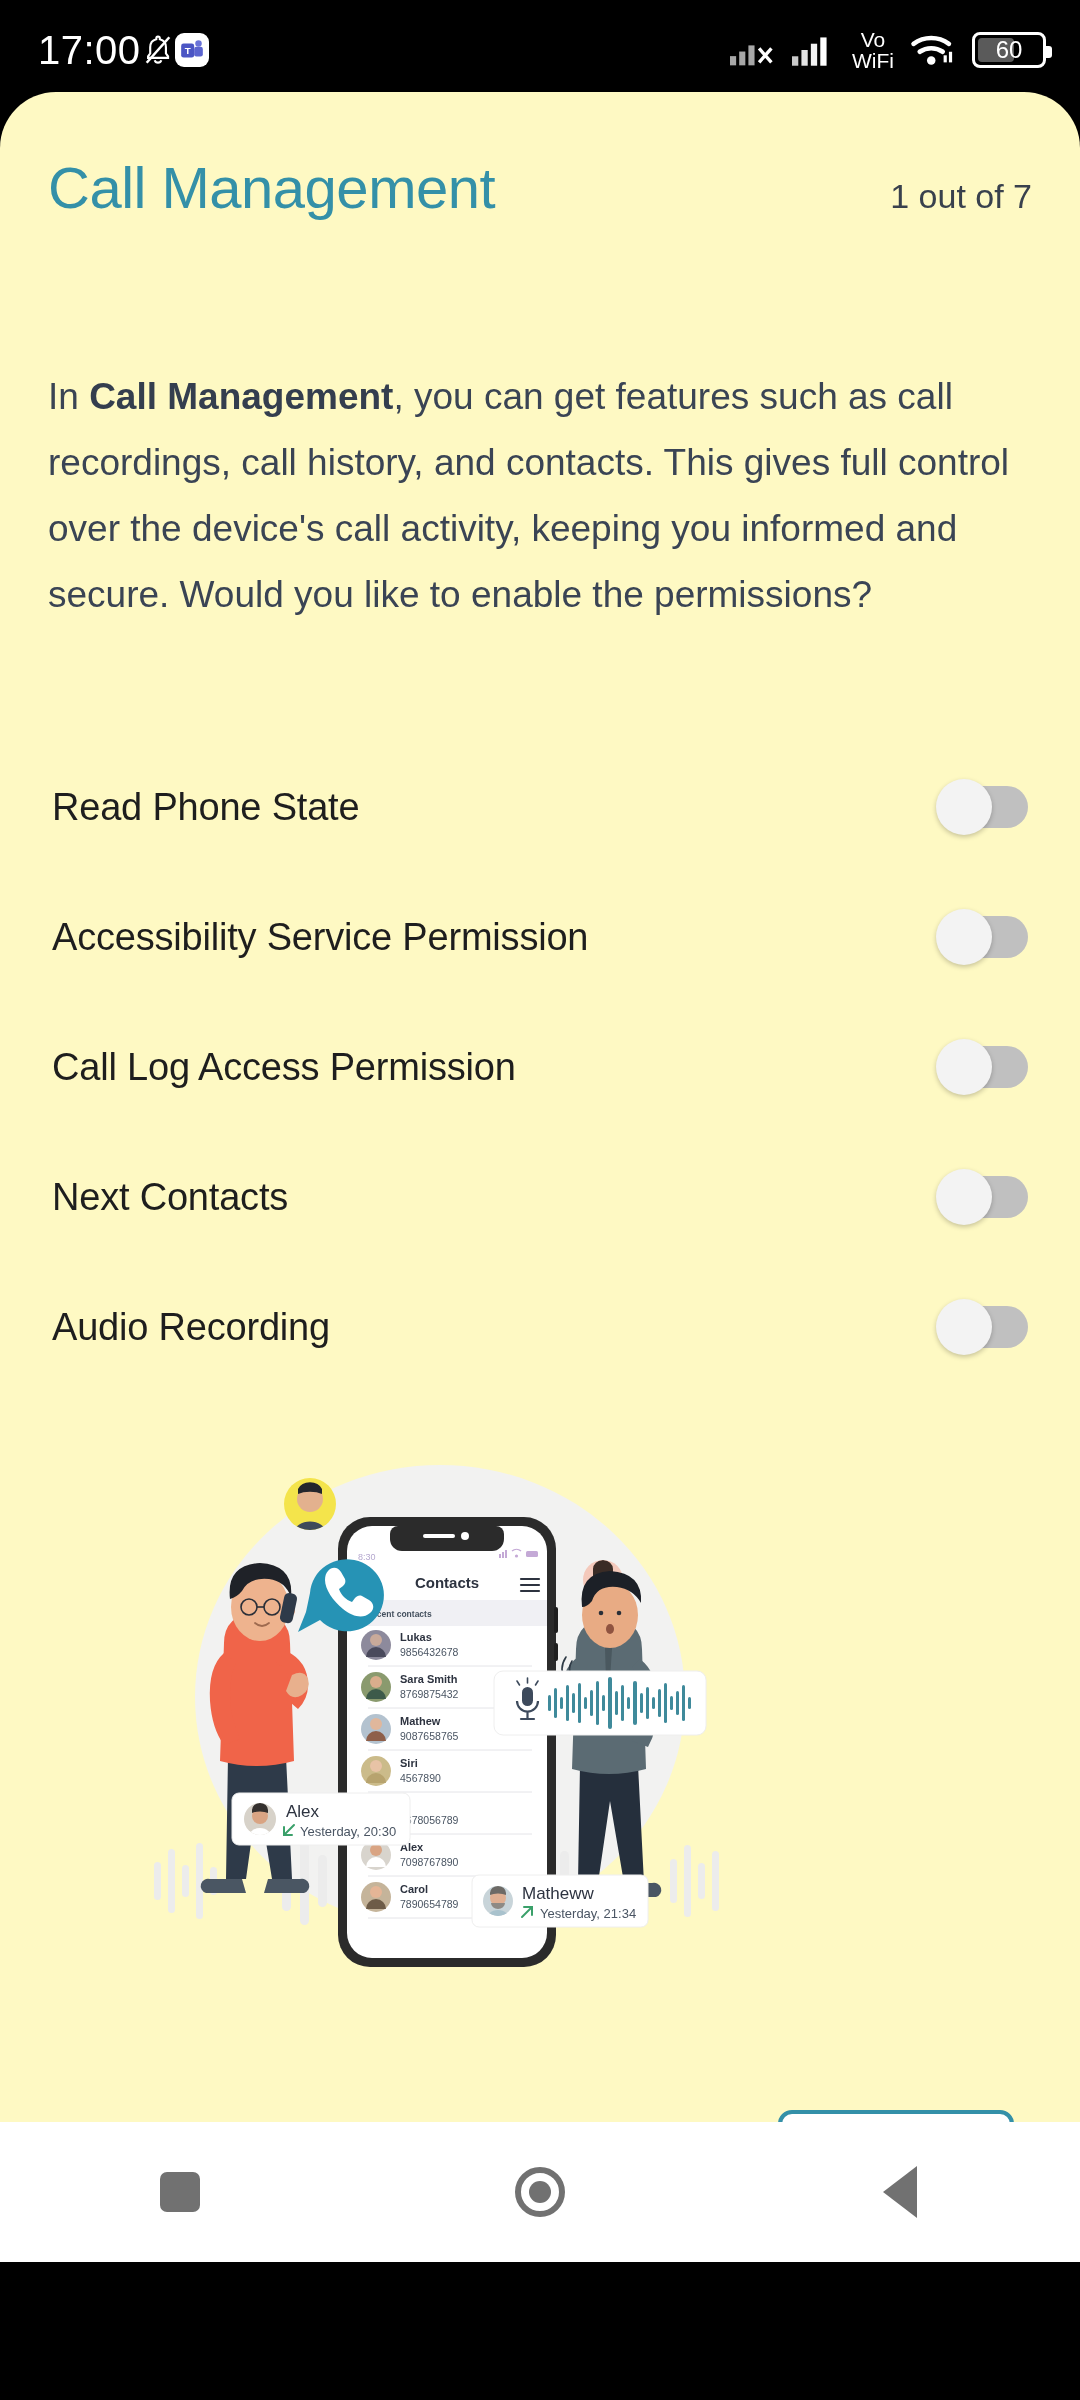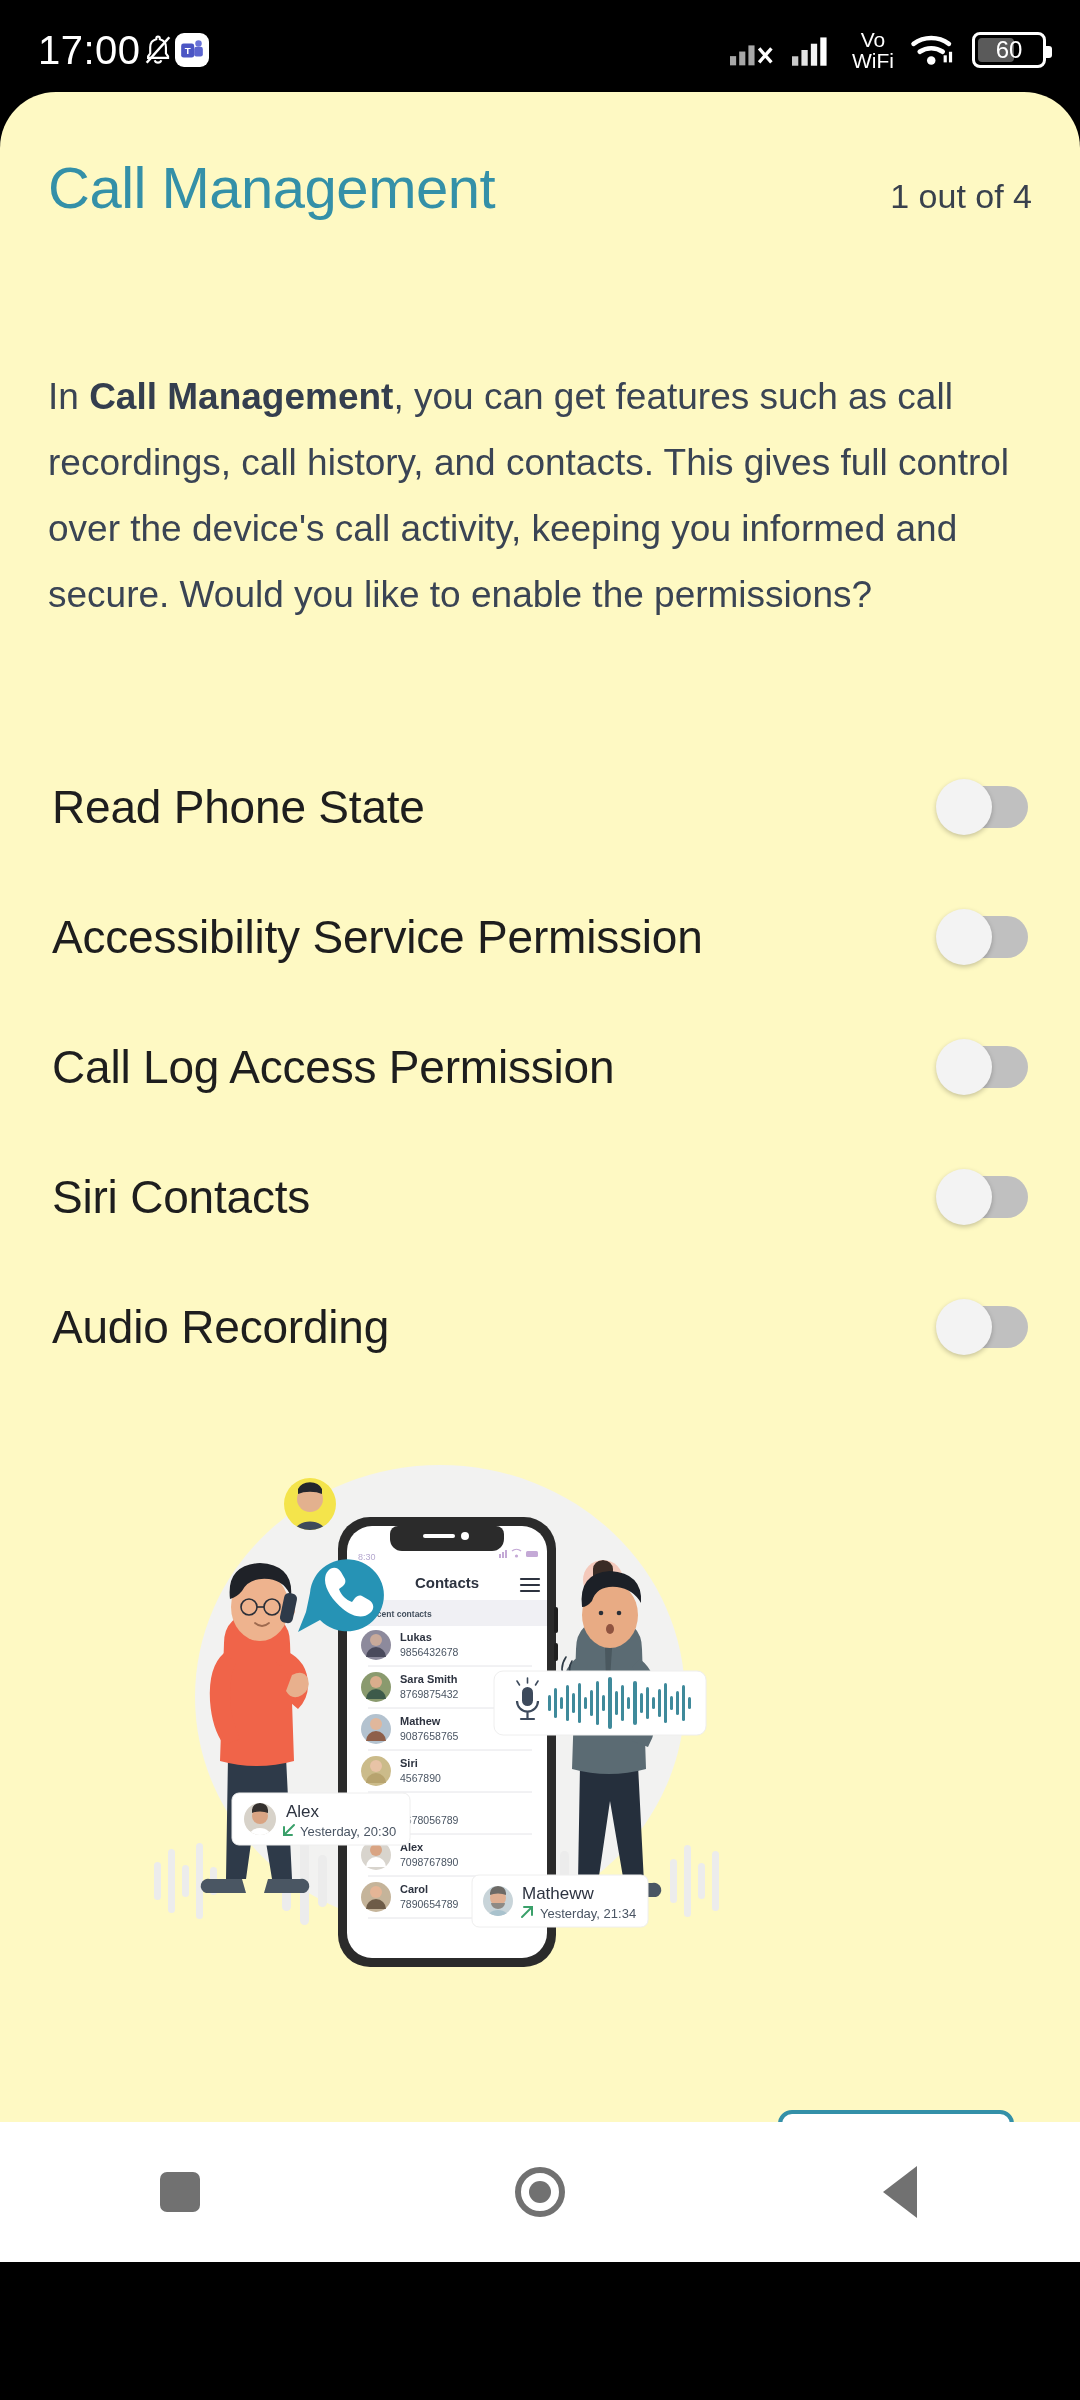--- a/index.html
+++ b/index.html
@@ -153,21 +153,21 @@
     top: 650px; left: 0;
     width: 1080px;
   }
   .perm-row {
     height: 130px;
     display: flex;
     align-items: center;
     padding: 0 52px 0 52px;
   }
   .perm-label {
-    font-size: 46px;
+    font-size: 38px;
     font-weight: 400;
     color: #1e1e1e;
     letter-spacing: -0.2px;
   }
   .toggle {
     margin-left: auto;
     position: relative;
     width: 92px;
     height: 56px;
     flex: 0 0 auto;
@@ -323,21 +323,21 @@
         <div id="battery-fill"></div>
         <div id="battery-text">60</div>
       </div>
     </div>
   </div>
 
   <div id="app-sheet">
 
     <div id="header-row">
       <div id="page-title">Call Management</div>
-      <div id="step-counter">1 out of 4</div>
+      <div id="step-counter">1 out of 7</div>
     </div>
 
     <p id="description"><span>In </span><b>Call Management</b><span>, you can get features such as call recordings, call history, and contacts. This gives full control over the device's call activity, keeping you informed and secure. Would you like to enable the permissions?</span></p>
 
     <div id="permissions">
 
       <div class="perm-row">
         <div class="perm-label">Read Phone State</div>
         <div class="toggle">
           <div class="toggle-track"></div>
@@ -355,21 +355,21 @@
 
       <div class="perm-row">
         <div class="perm-label">Call Log Access Permission</div>
         <div class="toggle">
           <div class="toggle-track"></div>
           <div class="toggle-thumb"></div>
         </div>
       </div>
 
       <div class="perm-row">
-        <div class="perm-label">Siri Contacts</div>
+        <div class="perm-label">Next Contacts</div>
         <div class="toggle">
           <div class="toggle-track"></div>
           <div class="toggle-thumb"></div>
         </div>
       </div>
 
       <div class="perm-row">
         <div class="perm-label">Audio Recording</div>
         <div class="toggle">
           <div class="toggle-track"></div>

